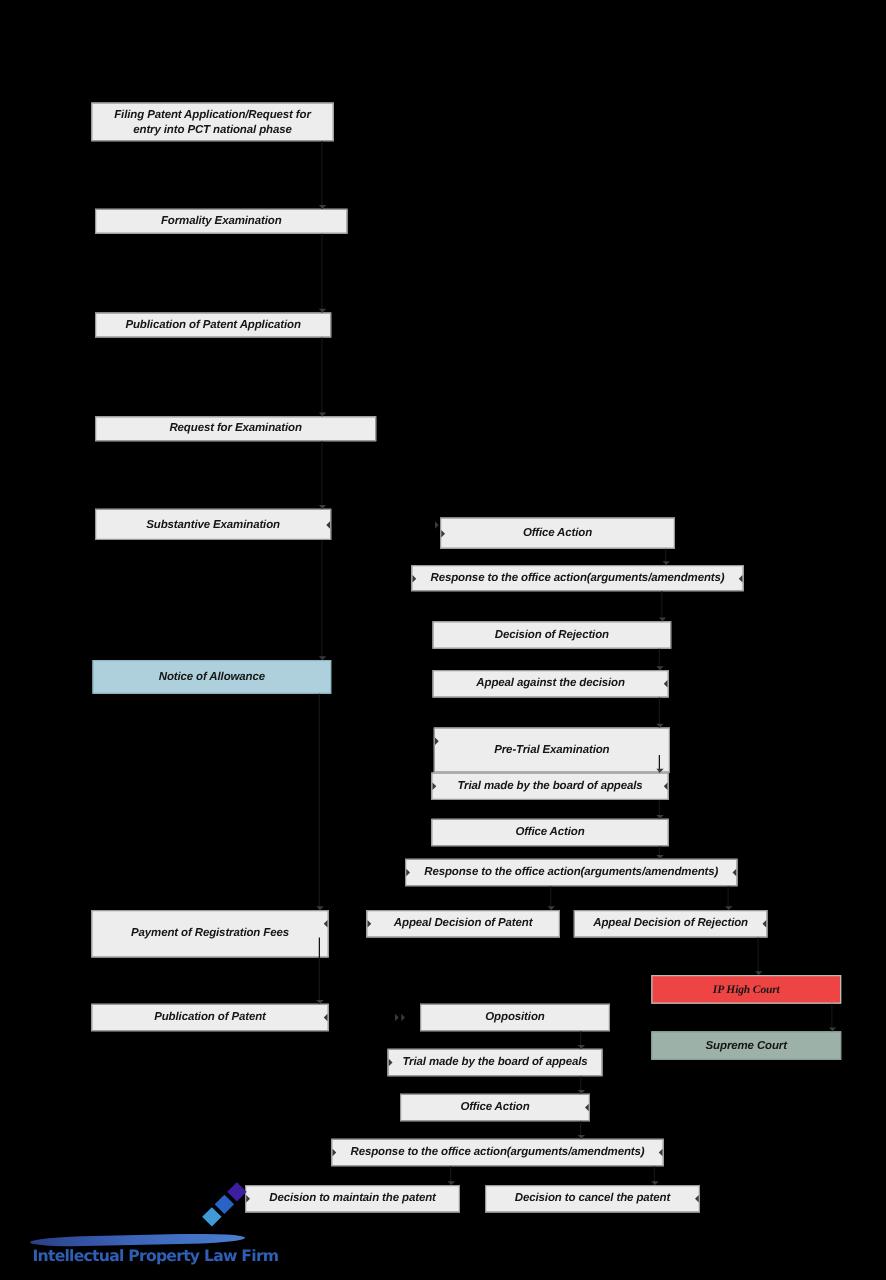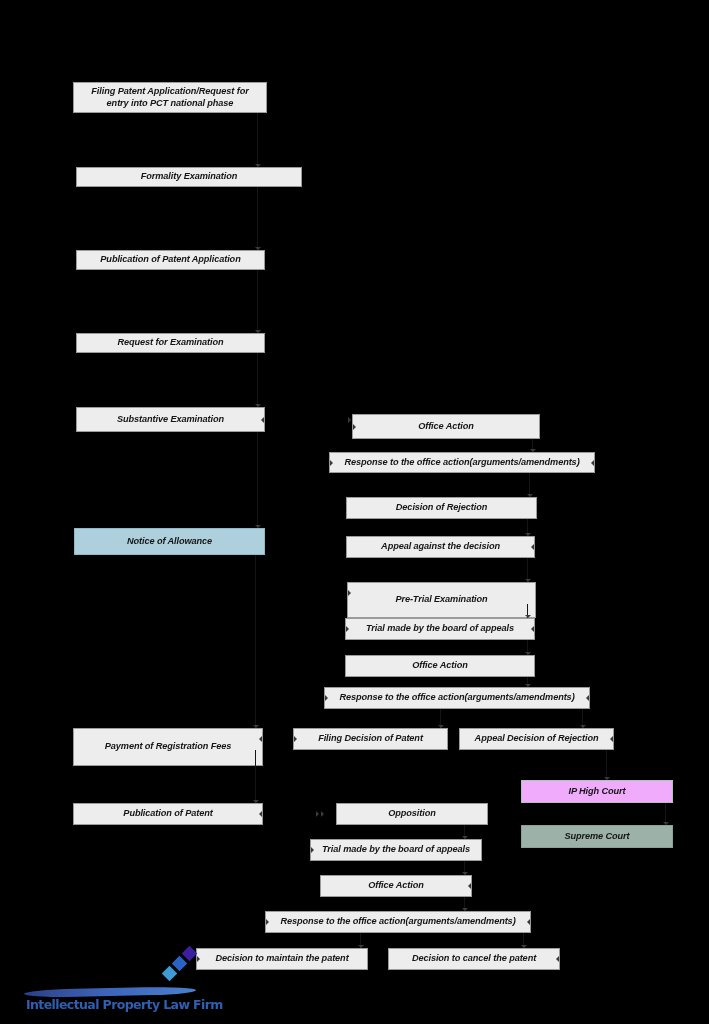--- a/index.html
+++ b/index.html
@@ -29,21 +29,21 @@
     line-height: 1.25;
     letter-spacing: -0.1px;
     text-align: center;
     display: flex;
     align-items: center;
     justify-content: center;
     padding: 0 4px;
     white-space: pre-line;
   }
   .node.blue   { background: #aed0dc; border-color: #8fb9c8; }
-  .node.green  { background: #f0abfc; border-color: #b0c2bc; }
+  .node.green  { background: #ef4444; border-color: #b0c2bc; font-family: Liberation Serif, serif; }
   .node.green-dark { background: #9cb1a8; border-color: #8aa197; }
 
   
   .conn {
     position: absolute;
     background: #151515;
   }
   .arrow-d {
     position: absolute;
     width: 0; height: 0;
@@ -119,35 +119,35 @@
   }
 </style>
 </head>
 <body>
 
 <div id="page">
 
   <div id="nodes">
       <div class="node" style="left: 73px; top: 82px; width: 194px; height: 31px;">Filing Patent Application/Request for
 entry into PCT national phase</div>
-      <div class="node" style="left: 76px; top: 167px; width: 226px; height: 20px; font-style: italic;">Formality Examination</div>
+      <div class="node" style="left: 76px; top: 167px; width: 202px; height: 20px; font-style: italic;">Formality Examination</div>
       <div class="node" style="left: 76px; top: 250px; width: 189px; height: 20px;">Publication of Patent Application</div>
-      <div class="node" style="left: 76px; top: 333px; width: 189px; height: 20px; font-style: italic;">Request for Examination</div>
+      <div class="node" style="left: 76px; top: 333px; width: 225px; height: 20px; font-style: italic;">Request for Examination</div>
       <div class="node" style="left: 76px; top: 407px; width: 189px; height: 25px;">Substantive Examination</div>
       <div class="node" style="left: 352px; top: 414px; width: 188px; height: 25px;">Office Action</div>
       <div class="node" style="left: 329px; top: 452px; width: 266px; height: 21px;">Response to the office action(arguments/amendments)</div>
       <div class="node" style="left: 346px; top: 497px; width: 191px; height: 22px;">Decision of Rejection</div>
       <div class="node blue" style="left: 74px; top: 528px; width: 191px; height: 27px;">Notice of Allowance</div>
       <div class="node" style="left: 346px; top: 536px; width: 189px; height: 22px;">Appeal against the decision</div>
       <div class="node" style="left: 347px; top: 582px; width: 189px; height: 36px;">Pre-Trial Examination</div>
       <div class="node" style="left: 345px; top: 618px; width: 190px; height: 22px;">Trial made by the board of appeals</div>
       <div class="node" style="left: 345px; top: 655px; width: 190px; height: 22px;">Office Action</div>
       <div class="node" style="left: 324px; top: 687px; width: 266px; height: 22px;">Response to the office action(arguments/amendments)</div>
       <div class="node" style="left: 73px; top: 728px; width: 190px; height: 38px;">Payment of Registration Fees</div>
-      <div class="node" style="left: 293px; top: 728px; width: 155px; height: 22px;">Filing Decision of Patent</div>
+      <div class="node" style="left: 293px; top: 728px; width: 155px; height: 22px;">Appeal Decision of Patent</div>
       <div class="node" style="left: 459px; top: 728px; width: 155px; height: 22px;">Appeal Decision of Rejection</div>
       <div class="node green" style="left: 521px; top: 780px; width: 152px; height: 23px;">IP High Court</div>
       <div class="node green-dark" style="left: 521px; top: 825px; width: 152px; height: 23px;">Supreme Court</div>
       <div class="node" style="left: 73px; top: 803px; width: 190px; height: 22px;">Publication of Patent</div>
       <div class="node" style="left: 336px; top: 803px; width: 152px; height: 22px;">Opposition</div>
       <div class="node" style="left: 310px; top: 839px; width: 172px; height: 22px;">Trial made by the board of appeals</div>
       <div class="node" style="left: 320px; top: 875px; width: 152px; height: 22px;">Office Action</div>
       <div class="node" style="left: 265px; top: 911px; width: 266px; height: 22px;">Response to the office action(arguments/amendments)</div>
       <div class="node" style="left: 196px; top: 948px; width: 172px; height: 22px;">Decision to maintain the patent</div>
       <div class="node" style="left: 388px; top: 948px; width: 172px; height: 22px;">Decision to cancel the patent</div>

